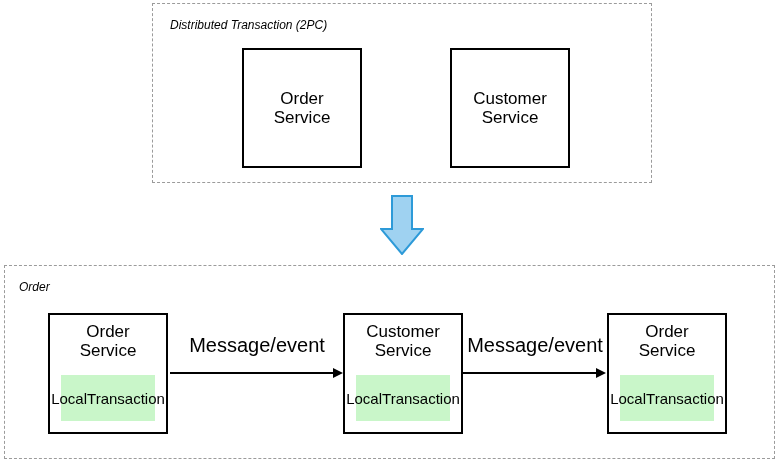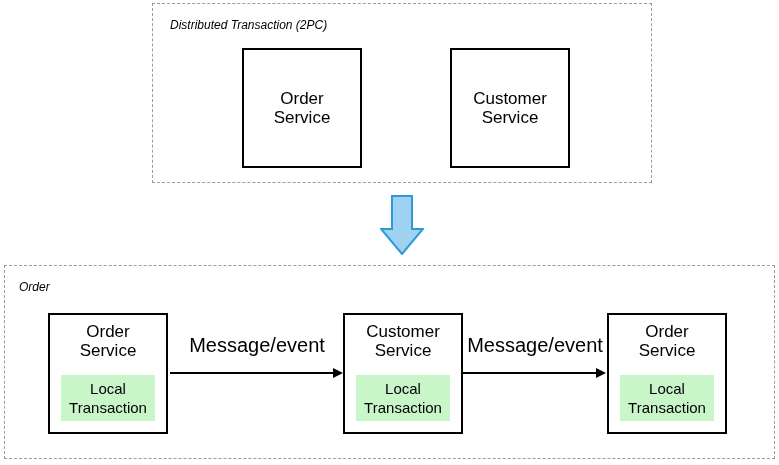--- a/index.html
+++ b/index.html
@@ -65,21 +65,21 @@
     font-size: 17px; line-height: 19px;
     text-align: center; width: 100%;
   }
   .saga-box .service-label { position: absolute; top: 7px; left: 0; }
 
   .local-transaction {
     position: absolute;
     left: 11px; top: 60px;
     width: 94px; height: 46px;
     background: var(--local-transaction-fill);
-    display: flex; flex-direction: column;
+    display: flex; flex-direction: row;
     align-items: center; justify-content: center;
     font-size: 15px; line-height: 19px;
     text-align: center;
   }
   .label-line { display: block; }
 
   .down-arrow {
     position: absolute;
     left: 380px; top: 195px;
     width: 44px; height: 60px;

